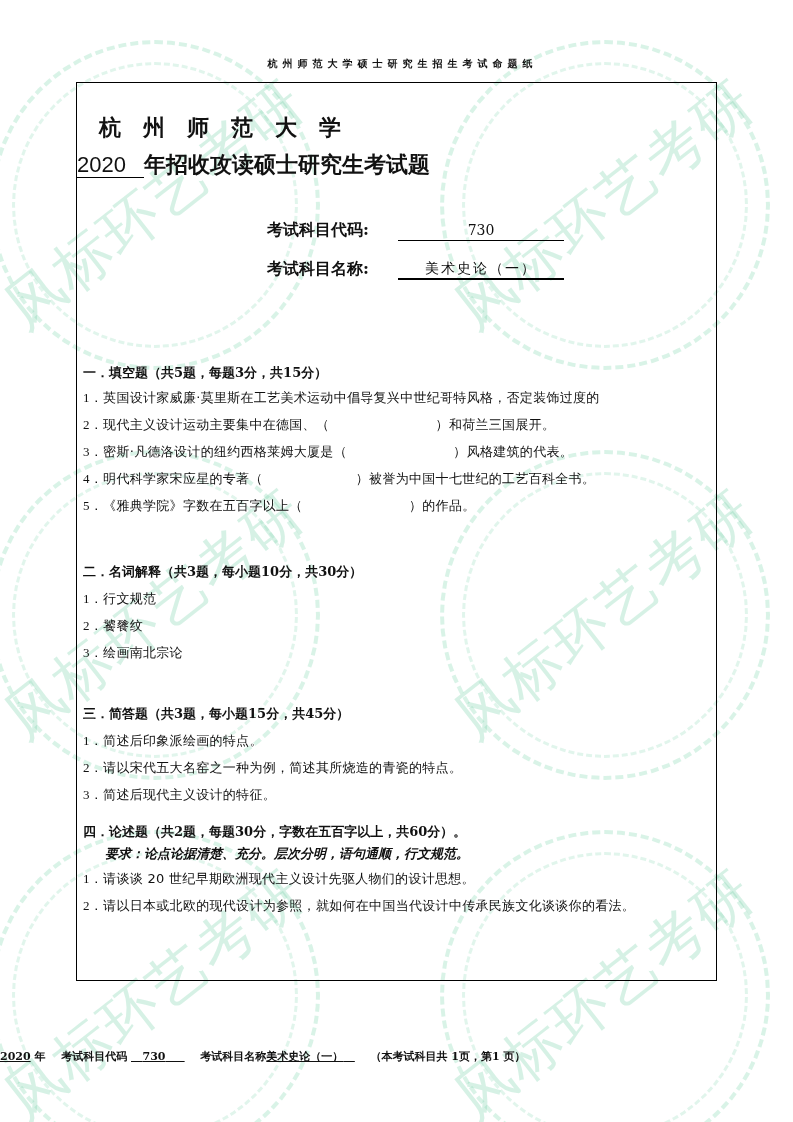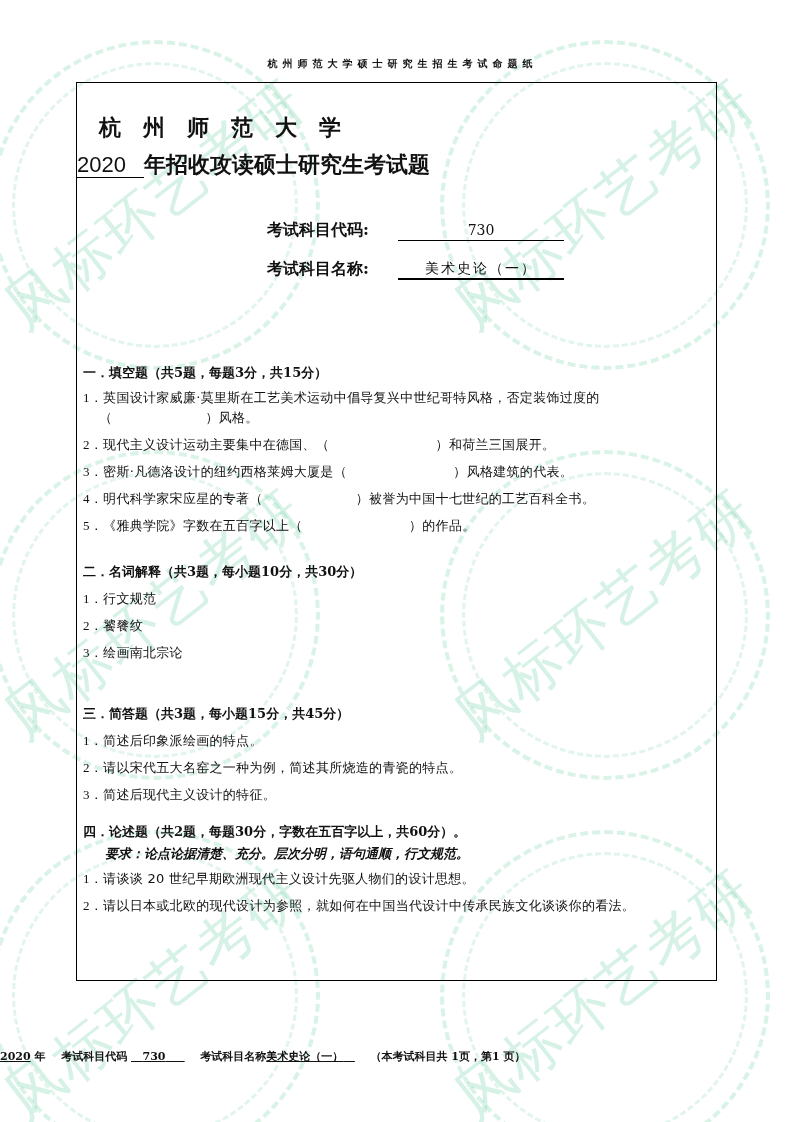--- a/index.html
+++ b/index.html
@@ -149,21 +149,20 @@
     </div>
   </div>
 
 
   <div class="body-block">
 
     <div class="section" style="top:2px;">
       <div class="sec-title">一．填空题（共5题，每题3分，共15分）</div>
       <div class="q" style="margin-top:4px;">
         <span class="num">1．</span><span>英国设计家威廉·莫里斯在工艺美术运动中倡导复兴中世纪哥特风格，否定装饰过度的</span>
-        <span class="cont">（　　　　　　　）风格。</span>
       </div>
       <div class="q tight">
         <span class="num">2．</span><span>现代主义设计运动主要集中在德国、（　　　　　　　　）和荷兰三国展开。</span>
       </div>
       <div class="q tight">
         <span class="num">3．</span><span>密斯·凡德洛设计的纽约西格莱姆大厦是（　　　　　　　　）风格建筑的代表。</span>
       </div>
       <div class="q tight">
         <span class="num">4．</span><span>明代科学家宋应星的专著（　　　　　　　）被誉为中国十七世纪的工艺百科全书。</span>
       </div>

